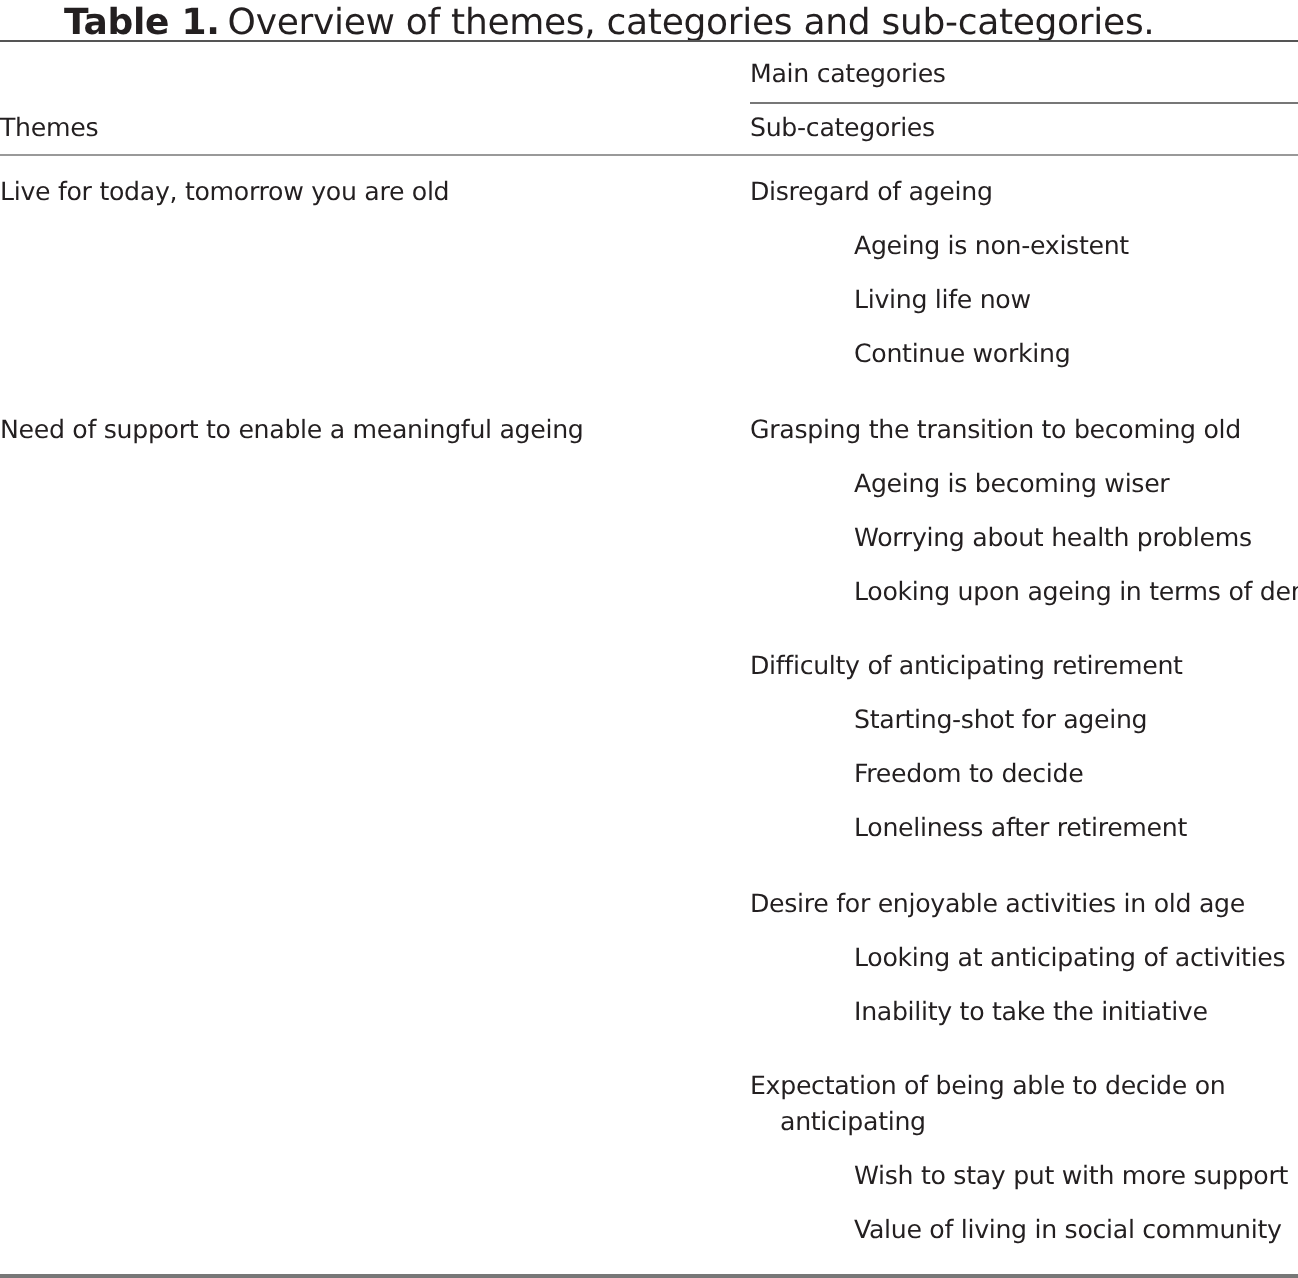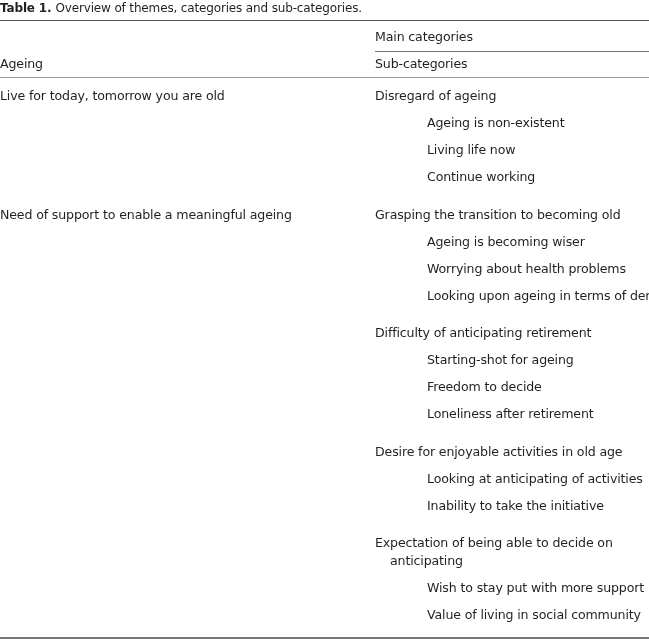--- a/index.html
+++ b/index.html
@@ -5,21 +5,22 @@
     html, body { margin: 0; padding: 0; background: #ffffff; }
     body {
       width: 649px; height: 639px; position: relative; overflow: hidden;
       font-family: "DejaVu Sans", sans-serif;
       color: #231f20;
       font-size: 12.6px;
       letter-spacing: -0.15px;
     }
     .caption {
       position: absolute; left: 0; top: 1px; white-space: nowrap;
-      font-size: 12px;
+      font-size: 18px;
+      padding-left: 32px;
     }
     .caption b { font-weight: bold; margin-right: 4px; }
     .rule { position: absolute; height: 0; }
     .rule-top { left: 0; right: 0; top: 20px; border-top: 1px solid #555; }
     .rule-mid { left: 375px; right: 0; top: 51px; border-top: 1px solid #777; }
     .rule-head { left: 0; right: 0; top: 77px; border-top: 1px solid #999; }
     .rule-bottom { left: 0; right: 0; top: 637px; border-top: 2px solid #777; }
     .t { position: absolute; white-space: nowrap; text-align: right; }
     .col1 { left: 0; }
     .cat { left: 375px; }
@@ -29,21 +30,21 @@
 </head>
 <body>
 
 <div class="caption">
   <b>Table 1.</b><span>Overview of themes, categories and sub-categories.</span>
 </div>
 
 <div class="rule rule-top"></div>
 <div class="t cat" style="top:29px">Main categories</div>
 <div class="rule rule-mid"></div>
-<div class="t col1" style="top:56px">Ageing</div>
+<div class="t col1" style="top:56px">Themes</div>
 <div class="t cat" style="top:56px">Sub-categories</div>
 <div class="rule rule-head"></div>
 
 <div class="t col1" style="top:88px">Live for today, tomorrow you are old</div>
 <div class="t cat" style="top:88px">Disregard of ageing</div>
 <div class="t sub" style="top:115px">Ageing is non-existent</div>
 <div class="t sub" style="top:142px">Living life now</div>
 <div class="t sub" style="top:169px">Continue working</div>
 
 <div class="t col1" style="top:207px">Need of support to enable a meaningful ageing</div>

